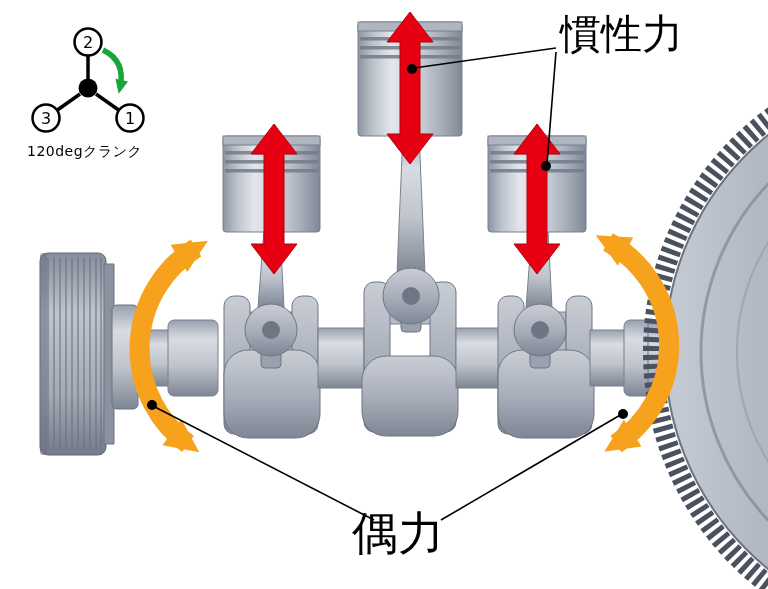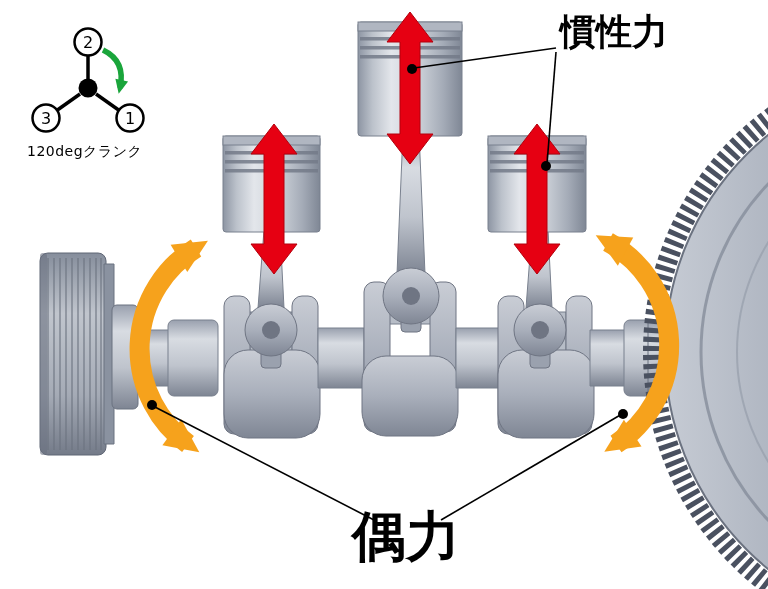--- a/index.html
+++ b/index.html
@@ -4,22 +4,22 @@
 <style>
   html,body{margin:0;padding:0}
   body{
     width:768px;height:589px;background:#ffffff;
     font-family:"DejaVu Sans","Liberation Sans",sans-serif;
     position:relative;overflow:hidden;
   }
   .stage{position:absolute;inset:0;width:768px;height:589px}
   .stage svg{position:absolute;left:0;top:0;display:block}
   .label{position:absolute;color:#000;white-space:nowrap;line-height:1}
-  .label-inertia{left:560px;top:14px;font-size:36px;font-weight:700}
-  .label-couple{left:352px;top:510px;font-size:54px;font-weight:700}
+  .label-inertia{left:560px;top:14px;font-size:41px;font-weight:400}
+  .label-couple{left:352px;top:510px;font-size:46px;font-weight:400}
   .label-crank{left:27px;top:144px;font-size:14px;font-weight:400;letter-spacing:.5px}
   .legend-number{font-size:16px;font-weight:400;fill:#000}
 </style>
 </head>
 <body>
 
 <div class="stage">
 <svg width="768" height="589" viewBox="0 0 768 589">
   <defs>
     <linearGradient id="pistonGrad" x1="0" y1="0" x2="1" y2="0">

